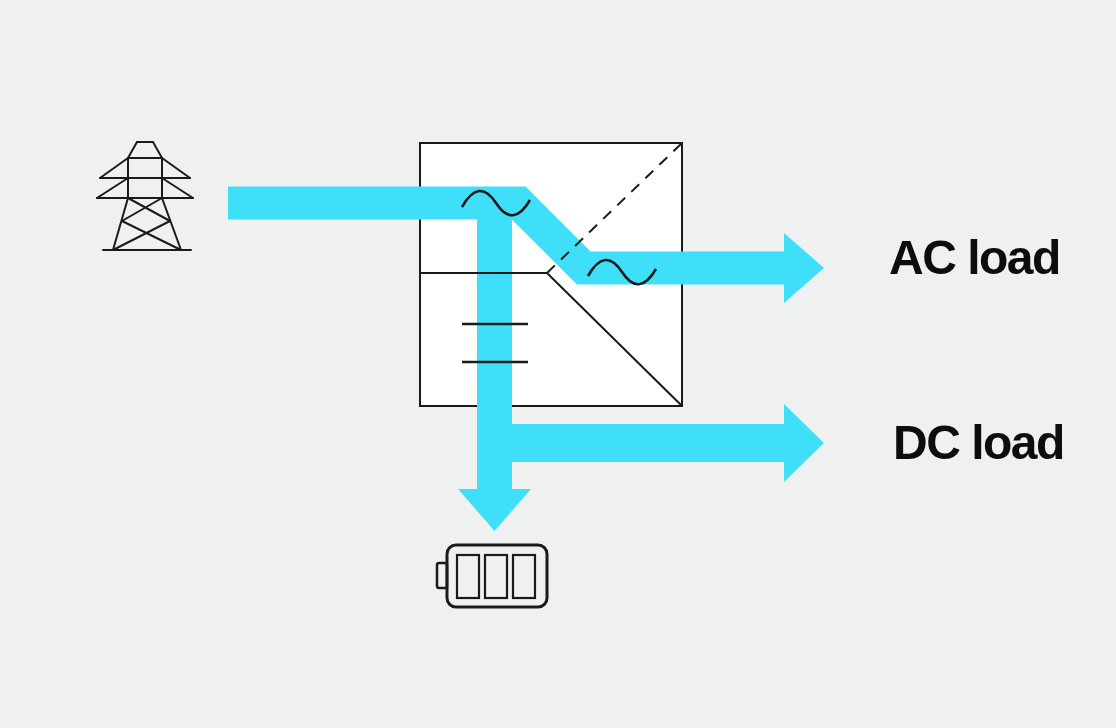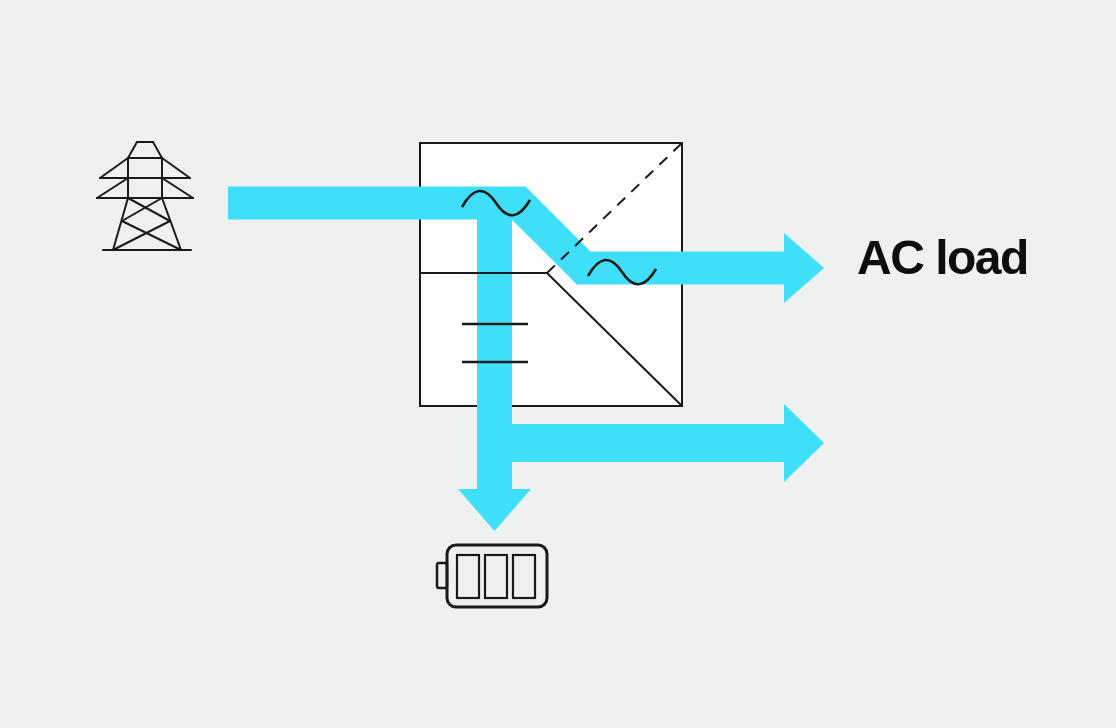--- a/index.html
+++ b/index.html
@@ -22,20 +22,21 @@
     top: 0;
   }
   .load-label {
     position: absolute;
     font-weight: bold;
     font-size: 48px;
     line-height: 48px;
     letter-spacing: -1.5px;
     color: #0d0d0d;
     white-space: nowrap;
+    margin-left: 32px;
   }
   #ac-load-label { left: 857px; top: 234px; }
   #dc-load-label { left: 861px; top: 419px; }
 </style>
 </head>
 <body>
 
 <div class="canvas">
 
   <svg class="diagram" width="1116" height="728" viewBox="0 0 1116 728">
@@ -90,14 +91,15 @@
       <rect x="447" y="545" width="100" height="62" rx="9" stroke-width="3"></rect>
       <rect x="437" y="563" width="10" height="25" rx="2" stroke-width="2.5"></rect>
       <rect x="457" y="555" width="22" height="43" stroke-width="2.2"></rect>
       <rect x="485" y="555" width="22" height="43" stroke-width="2.2"></rect>
       <rect x="513" y="555" width="22" height="43" stroke-width="2.2"></rect>
     </g>
   </svg>
 
   <div class="load-label" id="ac-load-label">AC load</div>
 
+  <div class="load-label" id="dc-load-label">DC load</div>
 
 </div>
 
 </body></html>

